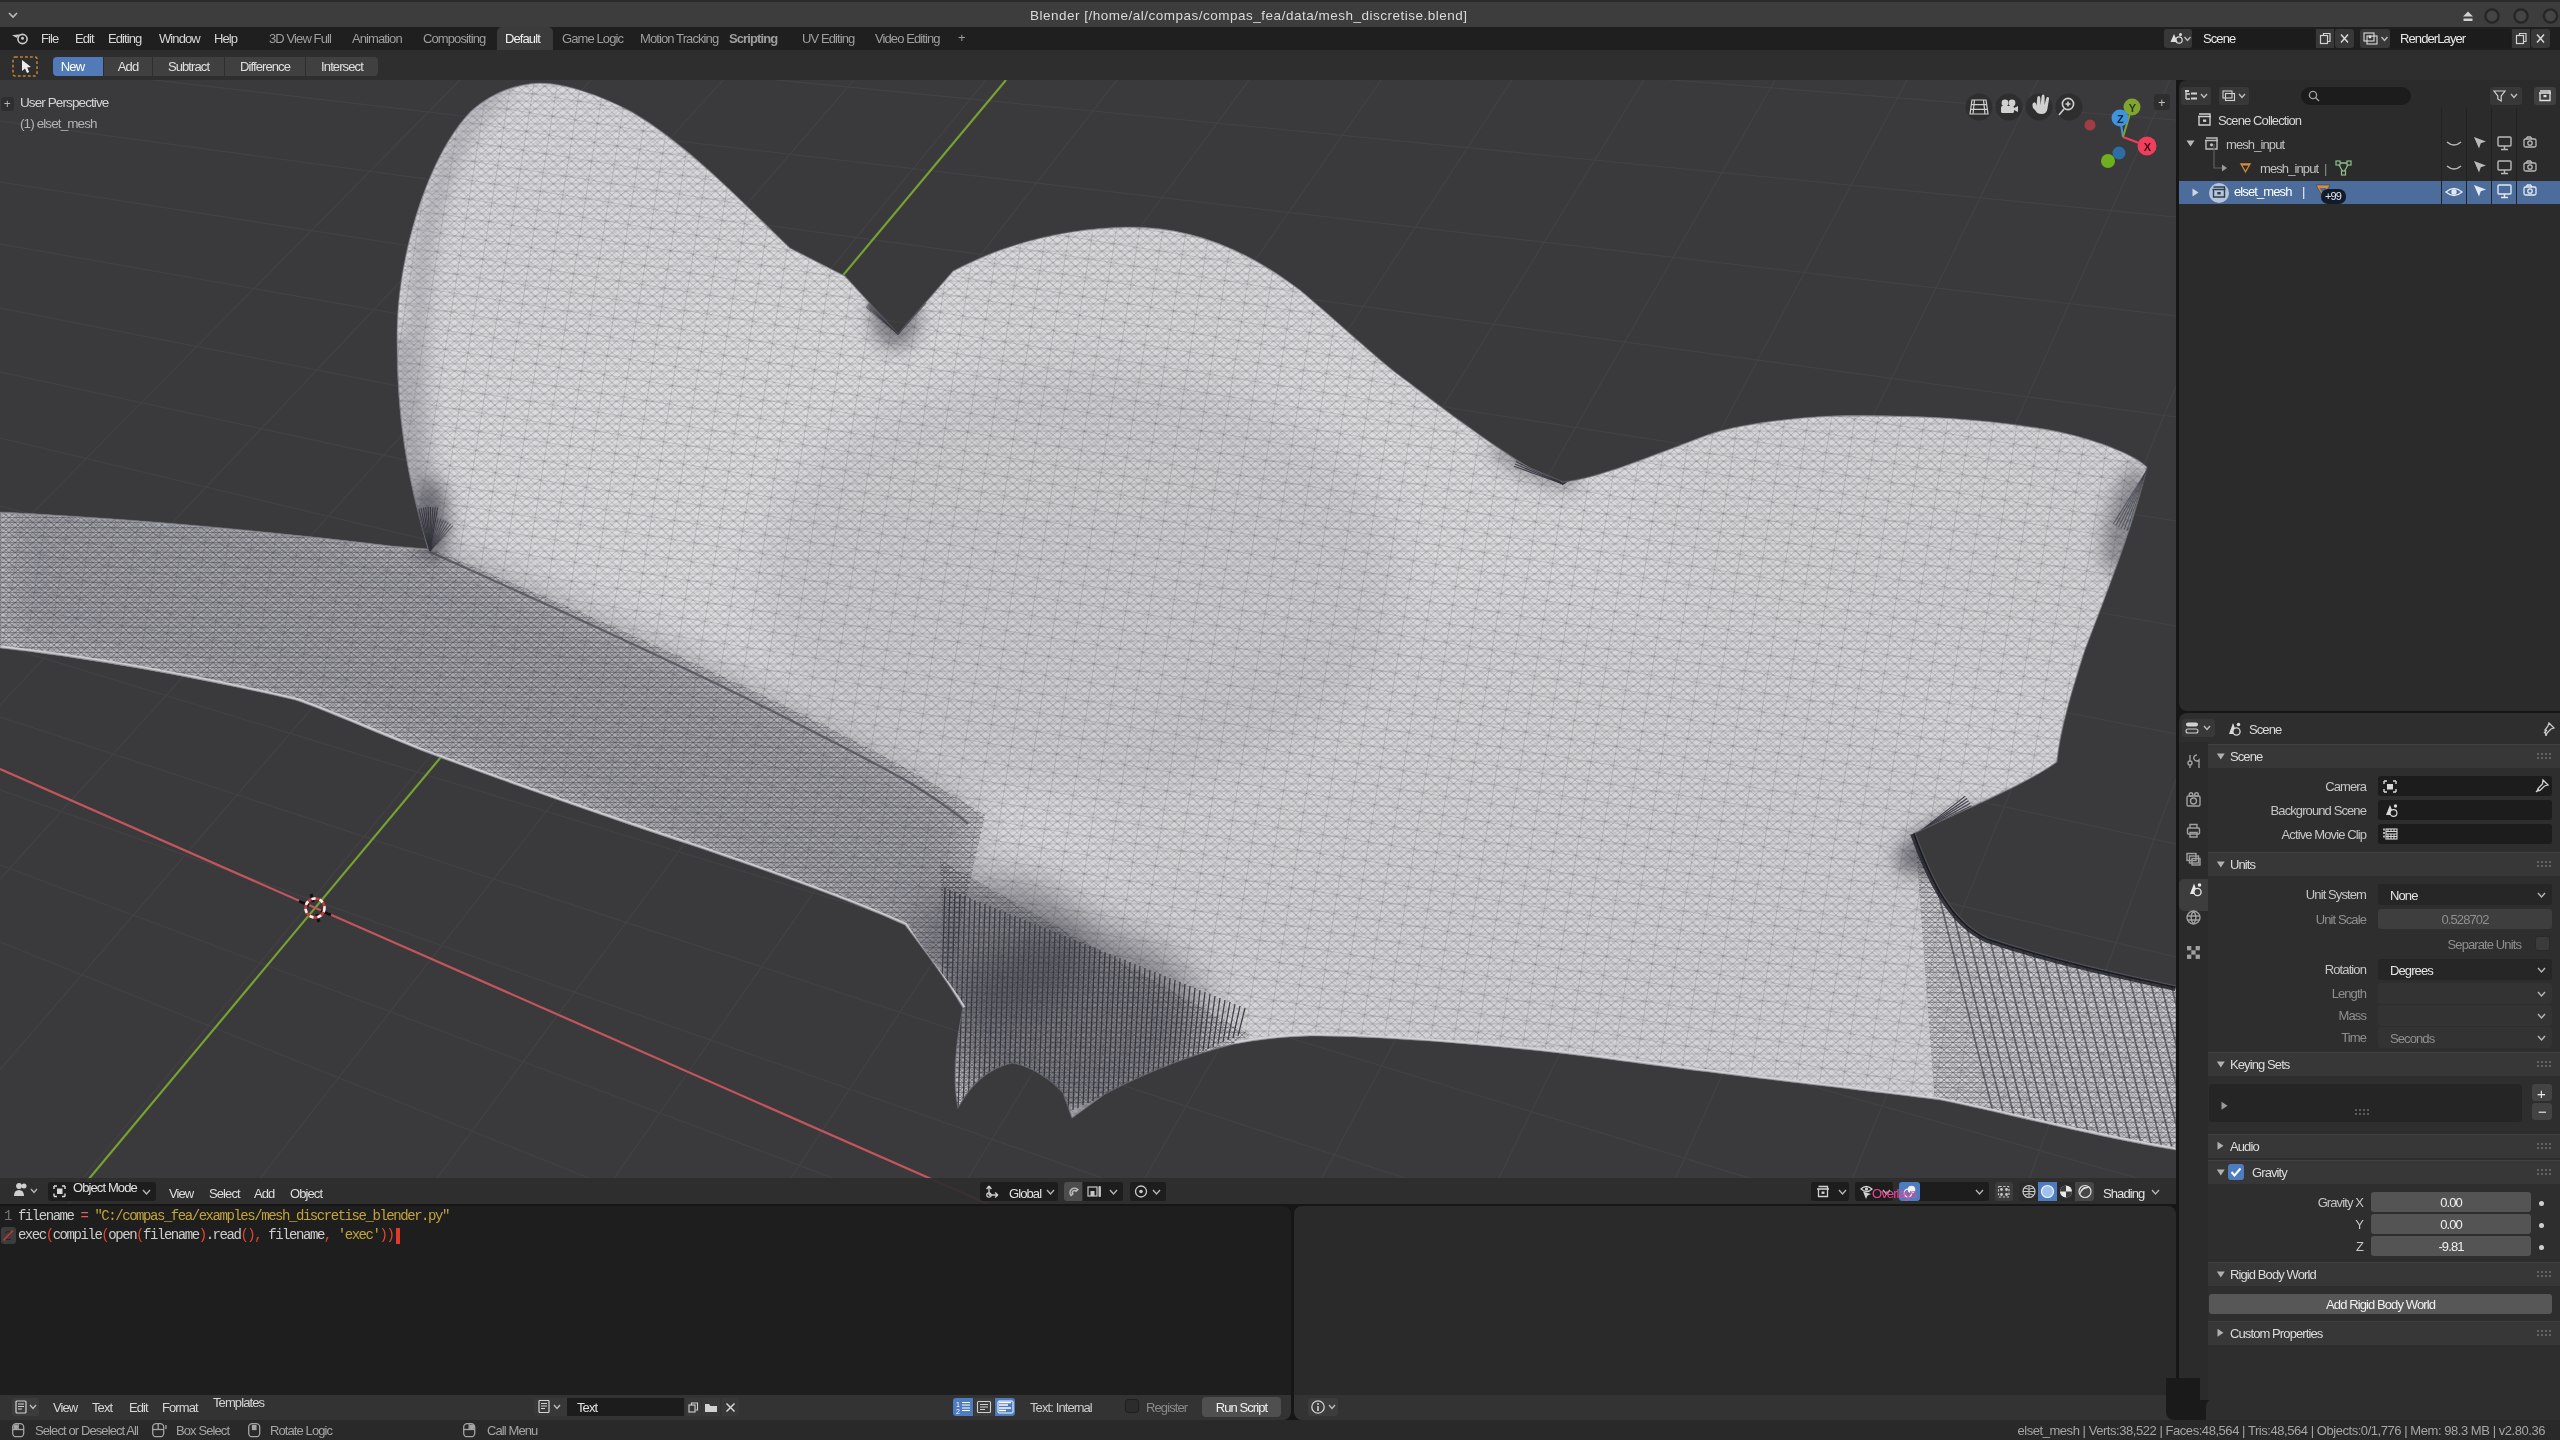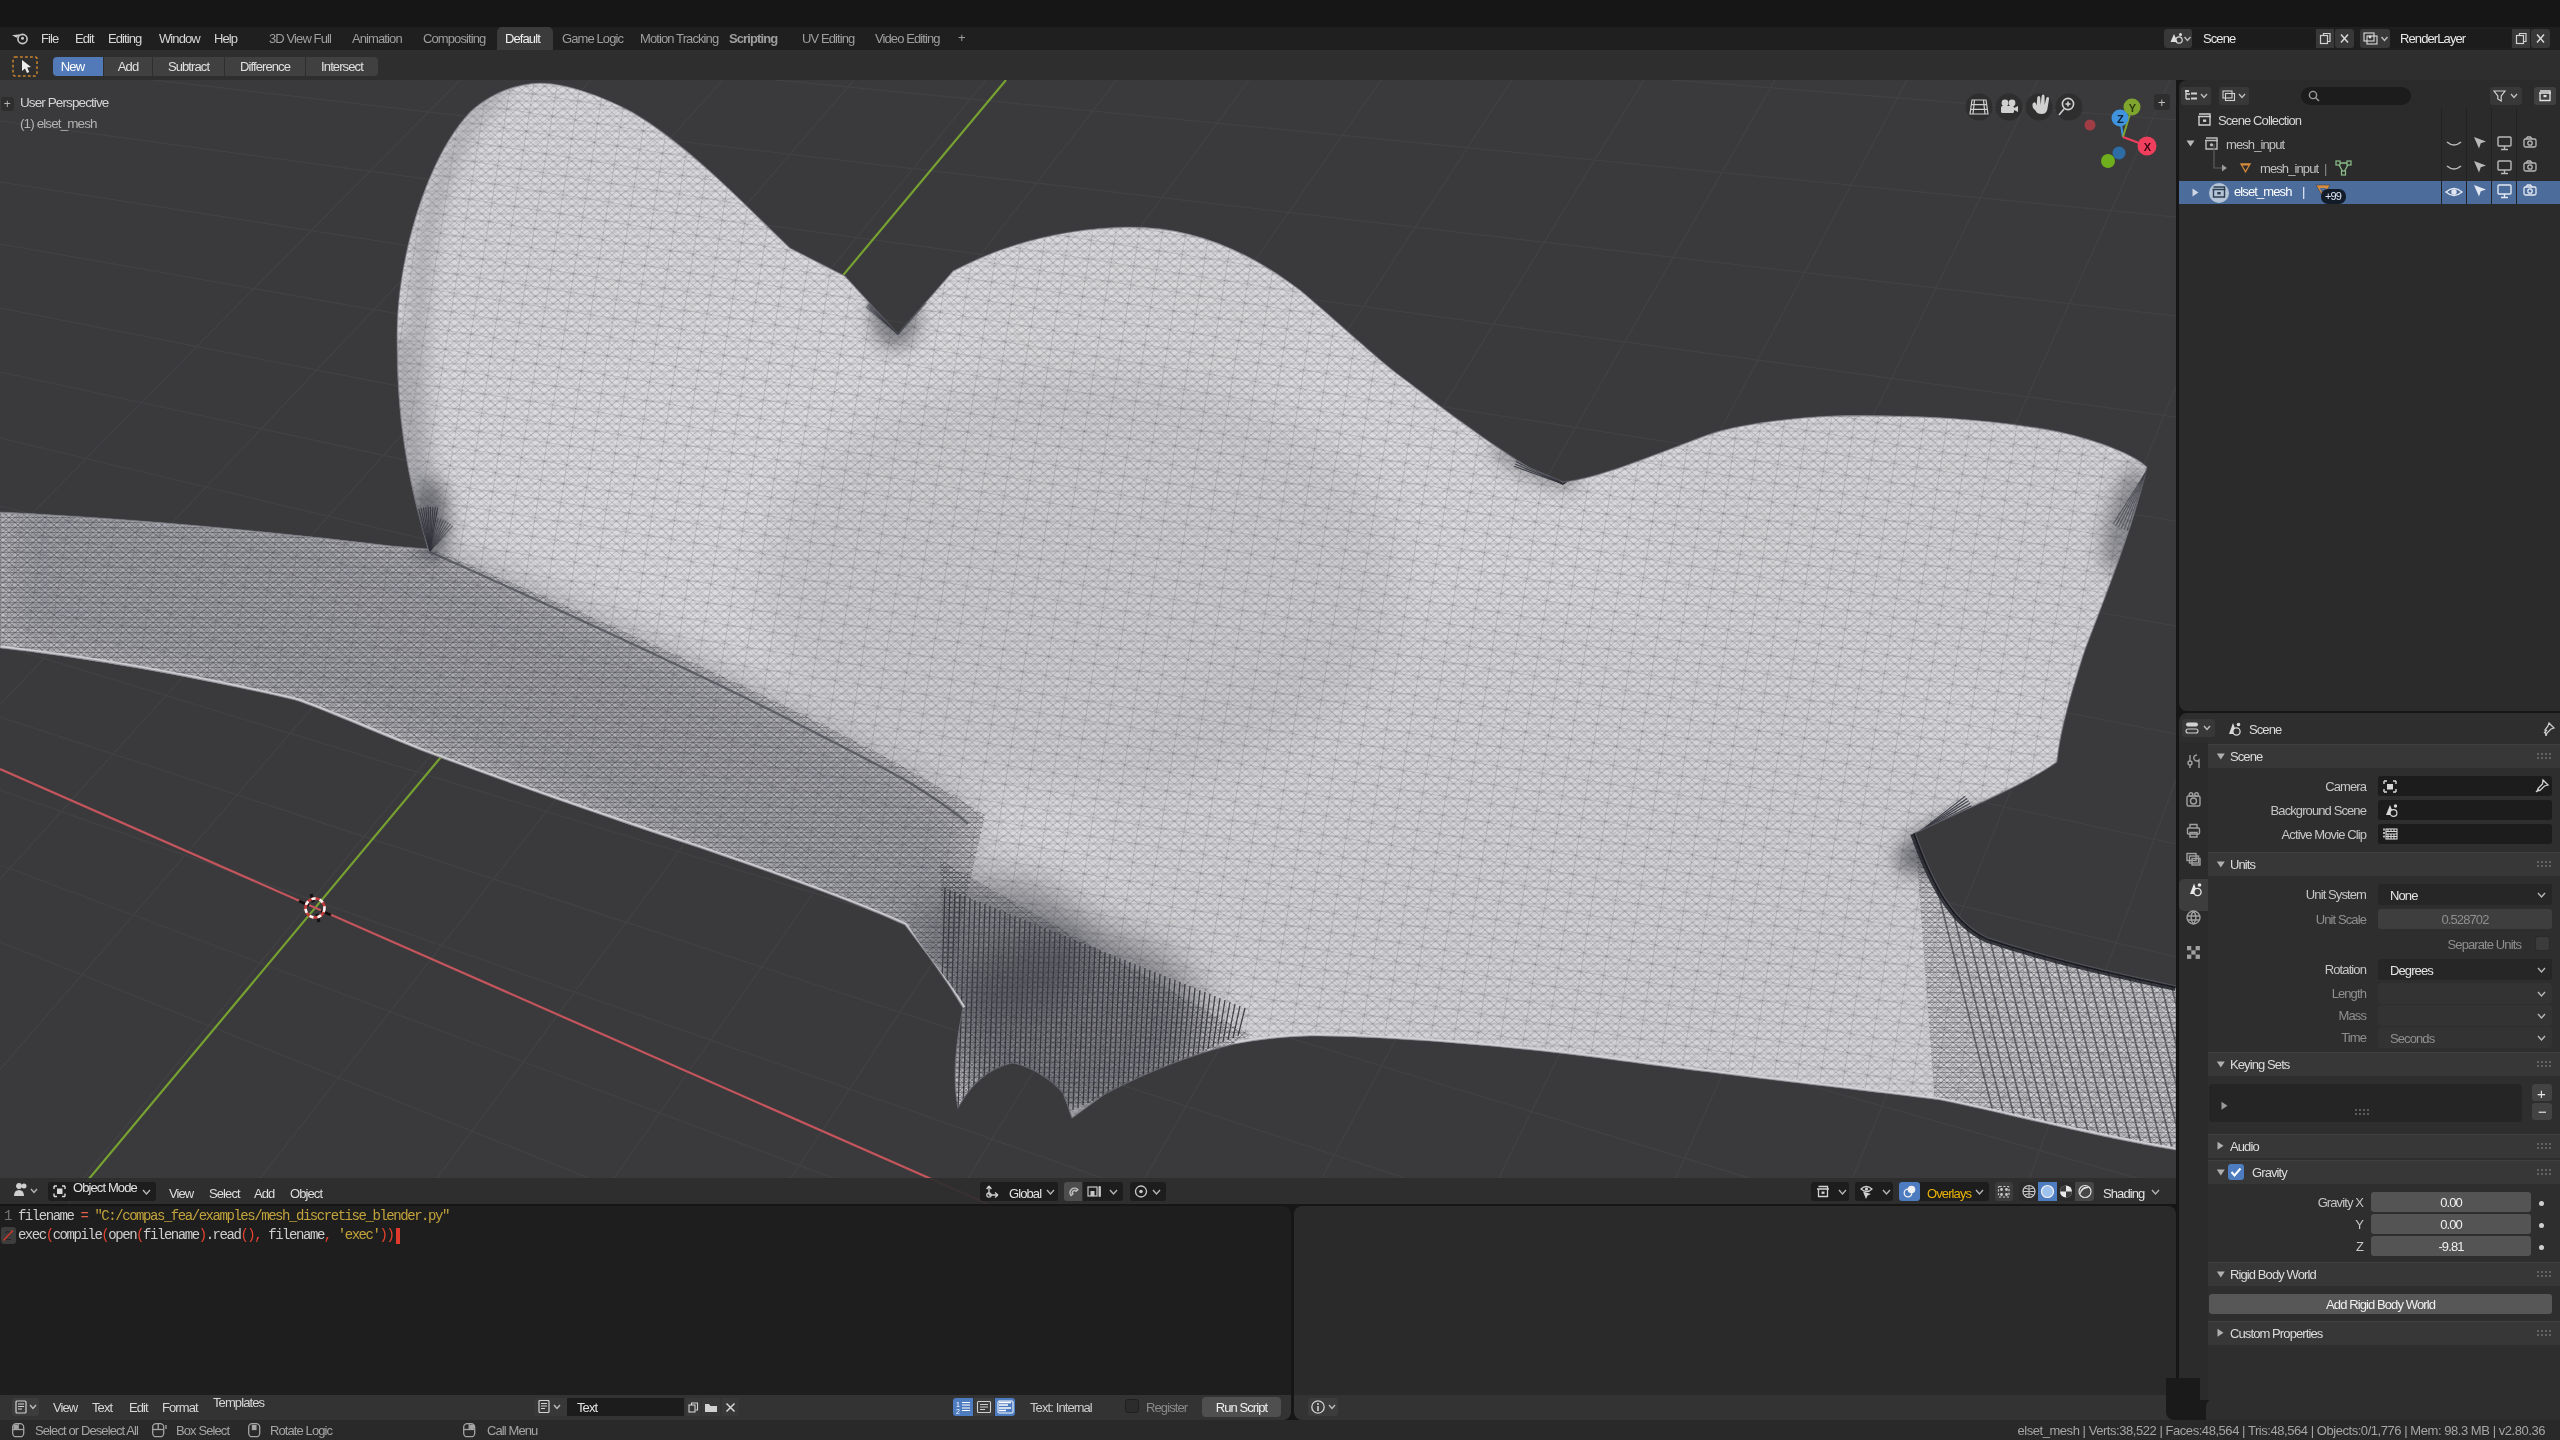--- a/index.html
+++ b/index.html
@@ -7,20 +7,32 @@
 .abs { position:absolute; }
 #page { position:relative; width:2560px; height:1440px; }
 .txt { position:absolute; white-space:pre; font-size:13px; letter-spacing:-0.9px; color:#d6d6d6; }
 .tct { text-align:center; }
 svg text { letter-spacing:-0.9px; }
 </style>
 </head>
 <body>
 <div id="page">
 
+<div class="abs" style="left:0;top:0;width:2560px;height:27px;background:#3d3d3d;border-top:2px solid #2a2a2a;">
+  <svg class="abs" style="left:6px;top:7px;" width="16" height="12" viewBox="0 0 16 12">
+        <path d="M3 4 l4 4 4-4" fill="none" stroke="#bdbdbd" stroke-width="1.6"></path>
+      </svg>
+  <span class="txt" style="left:1030px;top:6px;color:#dadada;font-size:13.5px;letter-spacing:0.5px;">Blender [/home/al/compas/compas_fea/data/mesh_discretise.blend]</span>
+  <svg class="abs" style="left:2455px;top:5px;" width="105" height="18" viewBox="0 0 105 18">
+    <path d="M8 9.5 L13 4.5 L18 9.5 Z M8.5 11.5 H17.5 V14 H8.5 Z" fill="#d2d2d2"></path>
+    <circle cx="37" cy="9" r="6.6" fill="#454545" stroke="#262626" stroke-width="2.4"></circle>
+    <circle cx="66" cy="9" r="6.6" fill="#454545" stroke="#262626" stroke-width="2.4"></circle>
+    <circle cx="95.5" cy="9" r="6.6" fill="#454545" stroke="#262626" stroke-width="2.4"></circle>
+  </svg>
+</div>
 
 <div class="abs" style="left:0;top:27px;width:2560px;height:28px;background:#1f1f1f;">
   <svg class="abs" style="left:11px;top:4px;" width="20" height="15" viewBox="0 0 20 15">
     <circle cx="11.5" cy="8" r="4.6" fill="none" stroke="#c9c9c9" stroke-width="1.6"></circle>
     <circle cx="11.5" cy="7.2" r="1.5" fill="#c9c9c9"></circle>
     <path d="M1 4.2 L9 3.2 L5.6 6.8 Z" fill="#c9c9c9"></path>
   </svg>
   <span class="txt" style="left:41px;top:4px;">File</span>
   <span class="txt" style="left:75px;top:4px;">Edit</span>
   <span class="txt" style="left:108px;top:4px;">Editing</span>
@@ -509,21 +521,21 @@
   </svg>
   <svg class="abs" style="left:1881px;top:10px;" width="12" height="9" viewBox="0 0 12 9">
         <path d="M2 2 l3.5 4 3.5-4" fill="none" stroke="#b5b5b5" stroke-width="1.4"></path>
       </svg>
   <div class="abs" style="left:1899px;top:4px;width:90px;height:19px;background:#1d1d1d;border-radius:3px;"></div>
   <div class="abs" style="left:1899px;top:4px;width:21px;height:19px;background:#4e7cc0;border-radius:3px;"></div>
   <svg class="abs" style="left:1902px;top:6px;" width="16" height="15" viewBox="0 0 16 15">
     <circle cx="6" cy="9" r="3.8" fill="none" stroke="#f0f0f0" stroke-width="1.3"></circle>
         <circle cx="9.5" cy="5.5" r="3.8" fill="#f0f0f0"></circle>
   </svg>
-  <span class="txt" style="left:1927px;top:8px;color:#eab308;">Overlays</span>
+  <span class="txt" style="left:1872px;top:8px;color:#ec4899;">Overlays</span>
   <svg class="abs" style="left:1974px;top:10px;" width="12" height="9" viewBox="0 0 12 9">
         <path d="M2 2 l3.5 4 3.5-4" fill="none" stroke="#b5b5b5" stroke-width="1.4"></path>
       </svg>
   <div class="abs" style="left:1995px;top:4px;width:18px;height:19px;background:#3c3c3c;border-radius:3px;"></div>
   <svg class="abs" style="left:1996px;top:6px;" width="16" height="15" viewBox="0 0 16 15">
     <rect x="2.5" y="2.5" width="10.5" height="10.5" rx="1" fill="none" stroke="#c9c9c9" stroke-width="1.2" stroke-dasharray="2.2 1.6"></rect>
     <circle cx="5.5" cy="5.5" r="1.4" fill="#c9c9c9"></circle>
         <circle cx="10.5" cy="5.5" r="1.4" fill="#c9c9c9"></circle>
         <circle cx="5.5" cy="10.5" r="1.4" fill="#c9c9c9"></circle>
         <circle cx="10.5" cy="10.5" r="1.4" fill="#c9c9c9"></circle>

